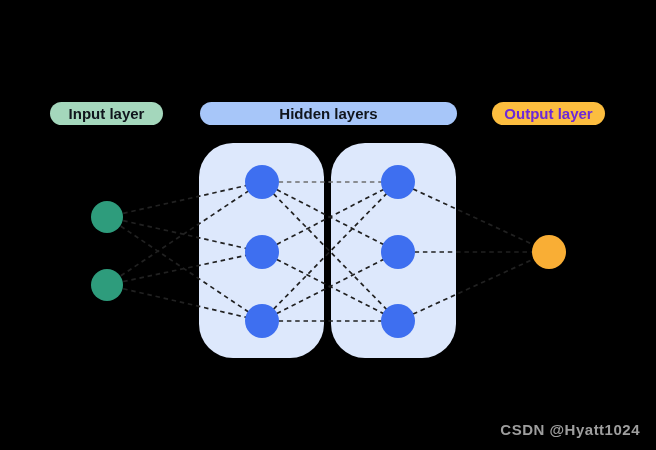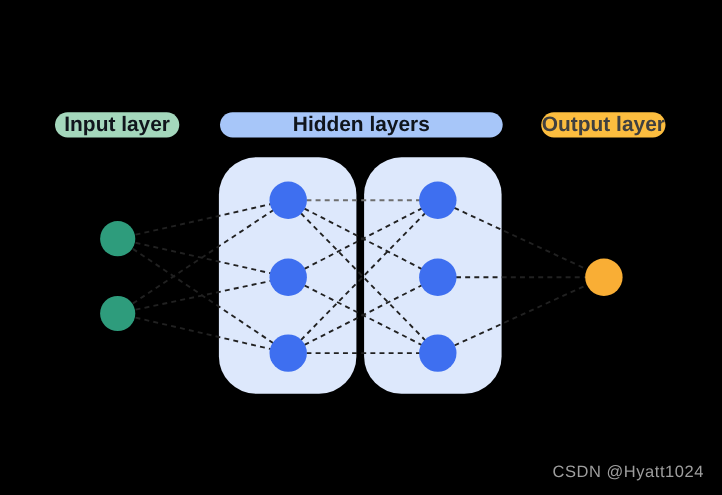--- a/index.html
+++ b/index.html
@@ -3,38 +3,38 @@
 <meta charset="utf-8">
 <style>
   html,body{margin:0;padding:0;background:#000;}
   .stage{
     position:relative;width:656px;height:450px;background:#000000;
     overflow:hidden;font-family:"Liberation Sans",sans-serif;
   }
   .pill{
     position:absolute;top:102px;height:23px;border-radius:12px;
     display:flex;align-items:center;justify-content:center;
-    font-weight:700;font-size:19px;line-height:1;
+    font-weight:700;font-size:15px;line-height:1;
   }
   .pill-input{left:50px;width:113px;}
   .pill-hidden{left:200px;width:257px;text-align:right;}
   .pill-output{left:492px;width:113px;}
   .net-svg{position:absolute;left:0;top:0;}
   .watermark{
     position:absolute;right:16px;bottom:12px;
-    font-size:15px;letter-spacing:0.5px;font-weight:400;
+    font-size:15px;letter-spacing:0.5px;font-weight:700;
   }
 </style>
 </head>
 <body>
 
 <div class="stage" style="background: rgb(0, 0, 0);">
   <div class="pill pill-input" style="background: rgb(164, 215, 188); color: rgb(16, 21, 28);">Input layer</div>
   <div class="pill pill-hidden" style="background: rgb(167, 198, 249); color: rgb(16, 21, 28);">Hidden layers</div>
-  <div class="pill pill-output" style="background: rgb(252, 189, 63); color: #404040;">Output layer</div>
+  <div class="pill pill-output" style="background: rgb(252, 189, 63); color: #6d28d9;">Output layer</div>
 
   <svg id="net" class="net-svg" width="656" height="450">
       <rect x="199" y="143" width="125" height="215" rx="34" fill="#dde8fc"></rect>
       <rect x="331" y="143" width="125" height="215" rx="34" fill="#dde8fc"></rect>
       <line x1="107" y1="217" x2="262" y2="182" stroke="#212121" stroke-width="1.7" stroke-dasharray="4.5 3.8"></line>
       <line x1="107" y1="217" x2="262" y2="252" stroke="#212121" stroke-width="1.7" stroke-dasharray="4.5 3.8"></line>
       <line x1="107" y1="217" x2="262" y2="321" stroke="#212121" stroke-width="1.7" stroke-dasharray="4.5 3.8"></line>
       <line x1="107" y1="285" x2="262" y2="182" stroke="#212121" stroke-width="1.7" stroke-dasharray="4.5 3.8"></line>
       <line x1="107" y1="285" x2="262" y2="252" stroke="#212121" stroke-width="1.7" stroke-dasharray="4.5 3.8"></line>
       <line x1="107" y1="285" x2="262" y2="321" stroke="#212121" stroke-width="1.7" stroke-dasharray="4.5 3.8"></line>

